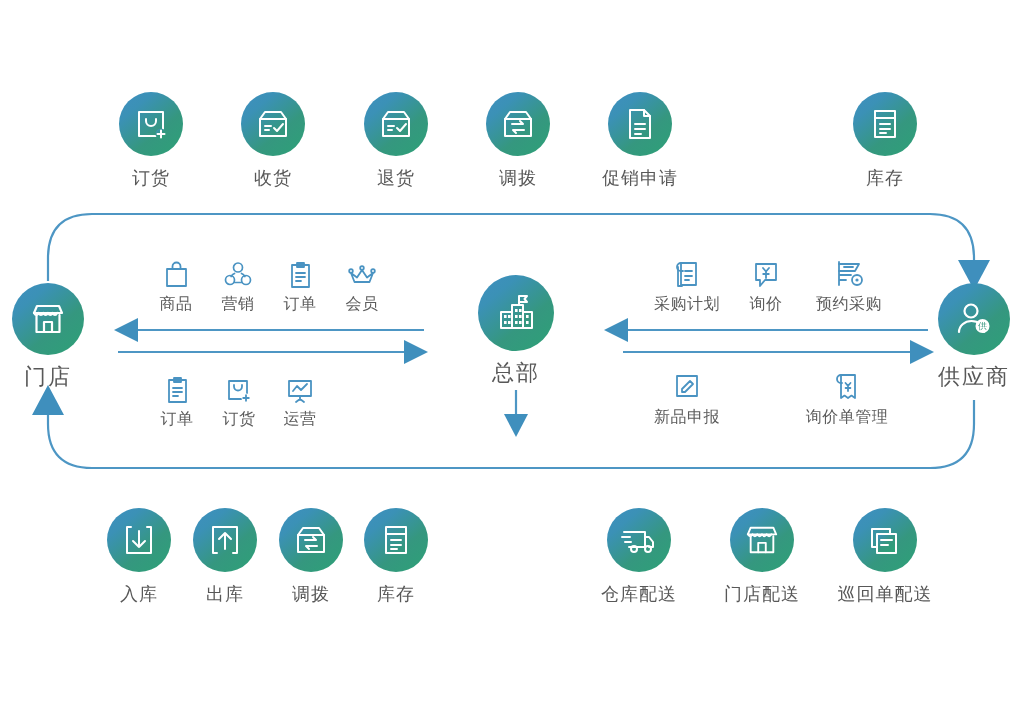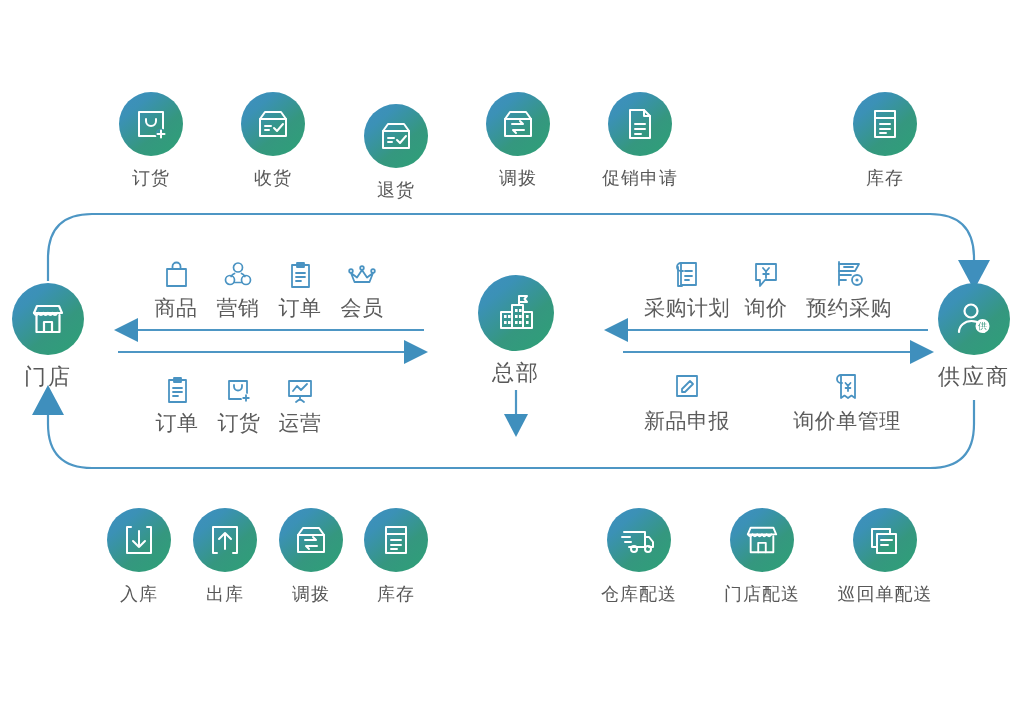--- a/index.html
+++ b/index.html
@@ -32,21 +32,21 @@
   
   .hub .node-label{font-size:22px;letter-spacing:2px;margin-top:7px;}
   .hub{width:160px;margin-left:-80px;}
   .hub .disc{width:72px;height:72px;}
   .hub.big .disc{width:76px;height:76px;}
 
   
   .mini{position:absolute;text-align:center;width:110px;margin-left:-55px;}
   .mini .glyph{height:34px;display:flex;align-items:flex-end;justify-content:center;}
   .mini .glyph svg{display:block;}
-  .mini .mini-label{font-size:21px;color:#5c5c5c;margin-top:5px;white-space:nowrap;letter-spacing:.5px;}
+  .mini .mini-label{font-size:16px;color:#5c5c5c;margin-top:5px;white-space:nowrap;letter-spacing:.5px;}
 </style>
 </head>
 <body>
 
 <div id="stage">
 
   <svg id="bg-svg" viewBox="0 0 1025 720">
     <defs>
       <linearGradient id="gdisc" x1="0%" y1="0%" x2="75%" y2="100%">
         <stop offset="0%" stop-color="#3f8fc0"></stop>
@@ -108,21 +108,21 @@
       <svg width="34" height="34" viewBox="0 0 34 34" fill="none" stroke="#fff" stroke-width="2" stroke-linecap="round" stroke-linejoin="round">
         <path d="M4 12 L9 5 H25 L30 12 V29 H4 Z"></path>
         <path d="M4 12 H30"></path>
         <path d="M9 19 h6 M9 23 h4"></path>
         <path d="M18 21 l3 3 l6 -7"></path>
       </svg>
     </div>
     <div class="node-label">收货</div>
   </div>
 
-  <div class="node sat" style="left:396px;top:104px;">
+  <div class="node sat" style="left:396px;top:92px;">
     <div class="disc">
       <svg width="34" height="34" viewBox="0 0 34 34" fill="none" stroke="#fff" stroke-width="2" stroke-linecap="round" stroke-linejoin="round">
         <path d="M4 12 L9 5 H25 L30 12 V29 H4 Z"></path>
         <path d="M4 12 H30"></path>
         <path d="M9 19 h6 M9 23 h4"></path>
         <path d="M18 21 l3 3 l6 -7"></path>
       </svg>
     </div>
     <div class="node-label">退货</div>
   </div>

